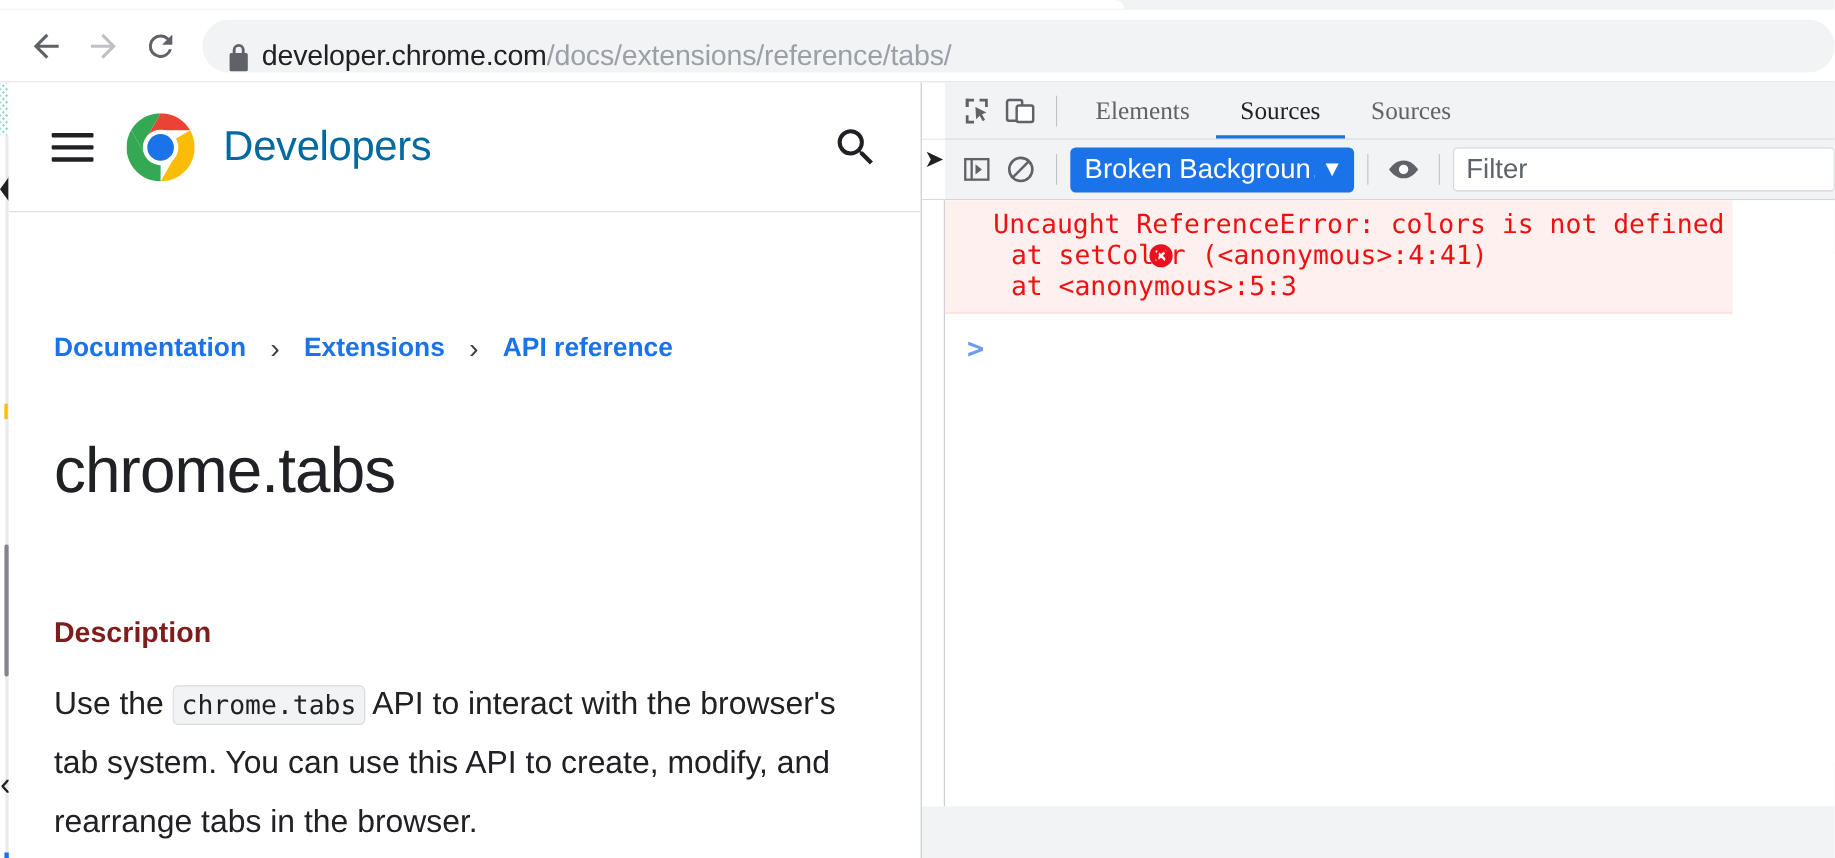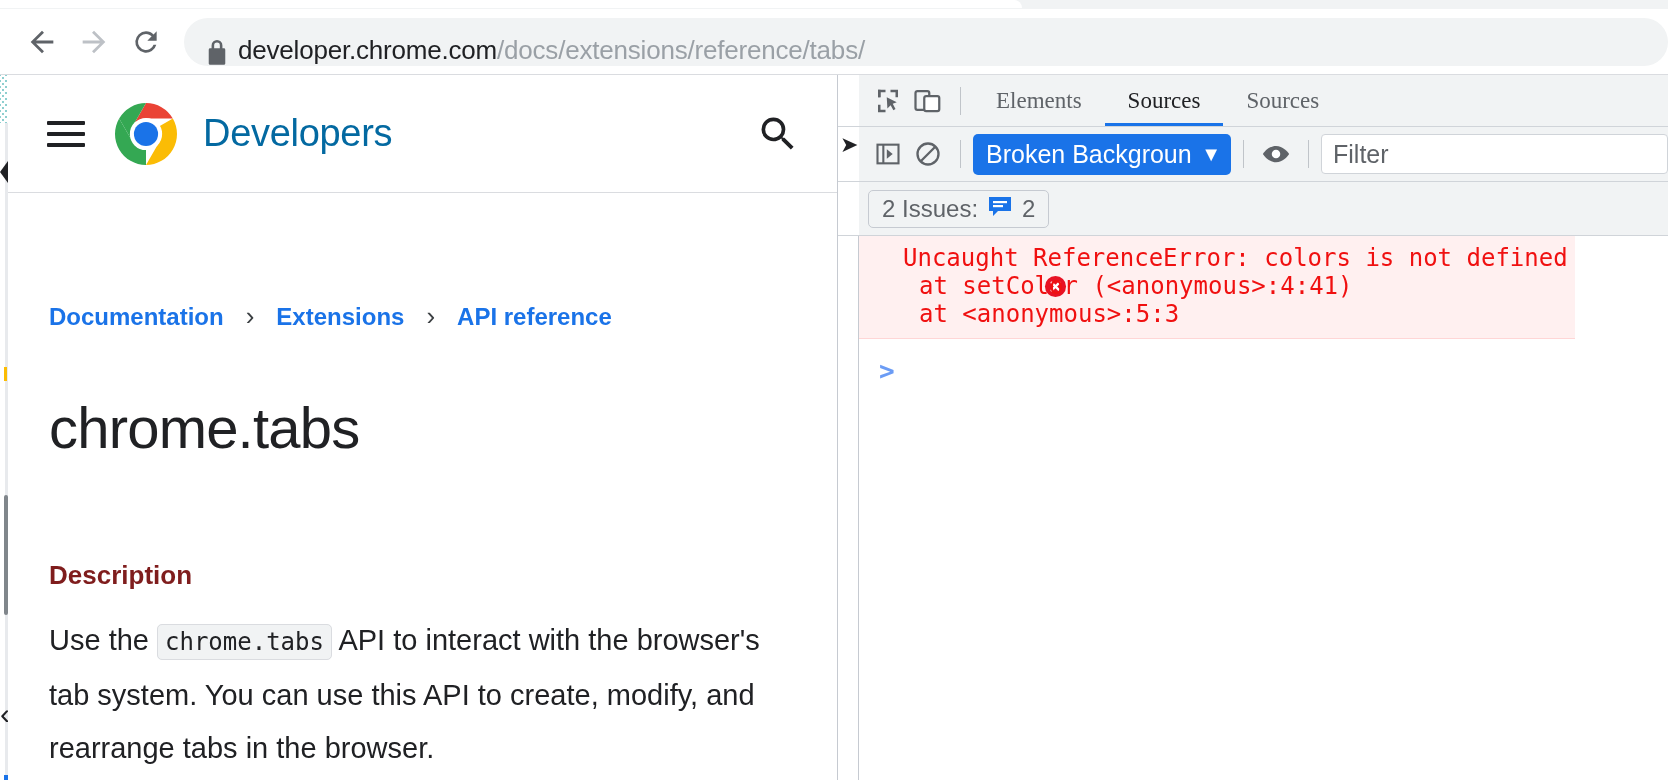--- a/index.html
+++ b/index.html
@@ -656,34 +656,20 @@
         </svg>
       </div>
 
       <div class="dt-vdiv"></div>
 
       <div class="filter-box">
         <span>Filter</span>
       </div>
     </div>
 
-    <div class="dt-issuesbar">
-      <div class="dt-white-notch3"></div>
-      <div class="issues-chip">
-        <span class="txt">2 Issues:</span>
-        <span>
-          <svg width="26" height="22" viewBox="0 0 26 22">
-            <path d="M2 1h22v14H11l-5 5v-5H2z" fill="#1a73e8"></path>
-            <rect x="6" y="5" width="14" height="2.2" fill="#ffffff"></rect>
-            <rect x="6" y="9" width="10" height="2.2" fill="#ffffff"></rect>
-          </svg>
-        </span>
-        <span class="txt">2</span>
-      </div>
-    </div>
 
     <div class="dt-messages">
       <div class="dt-gutter"></div>
 
       <div class="err-row">
         <div class="err-line">
           <span class="err-icon">
             <svg width="23" height="23" viewBox="0 0 24 24">
               <circle cx="12" cy="12" r="11" fill="#e81123"></circle>
               <path d="M8 8l8 8M16 8l-8 8" stroke="#ffffff" stroke-width="2.4" stroke-linecap="round"></path>

